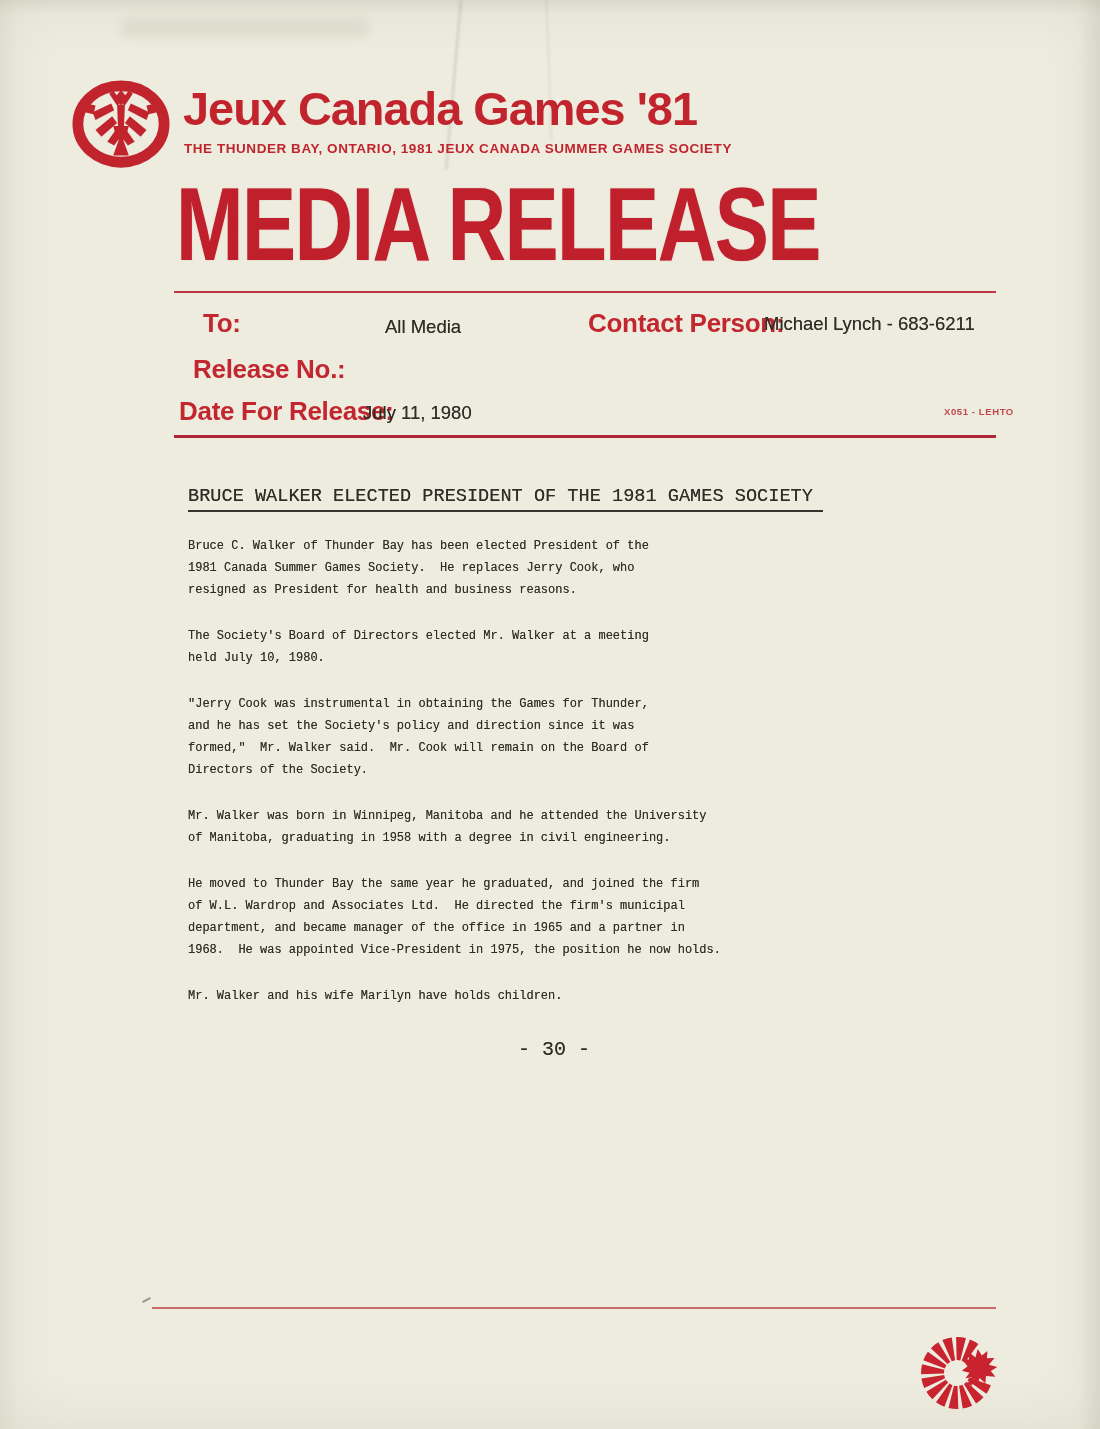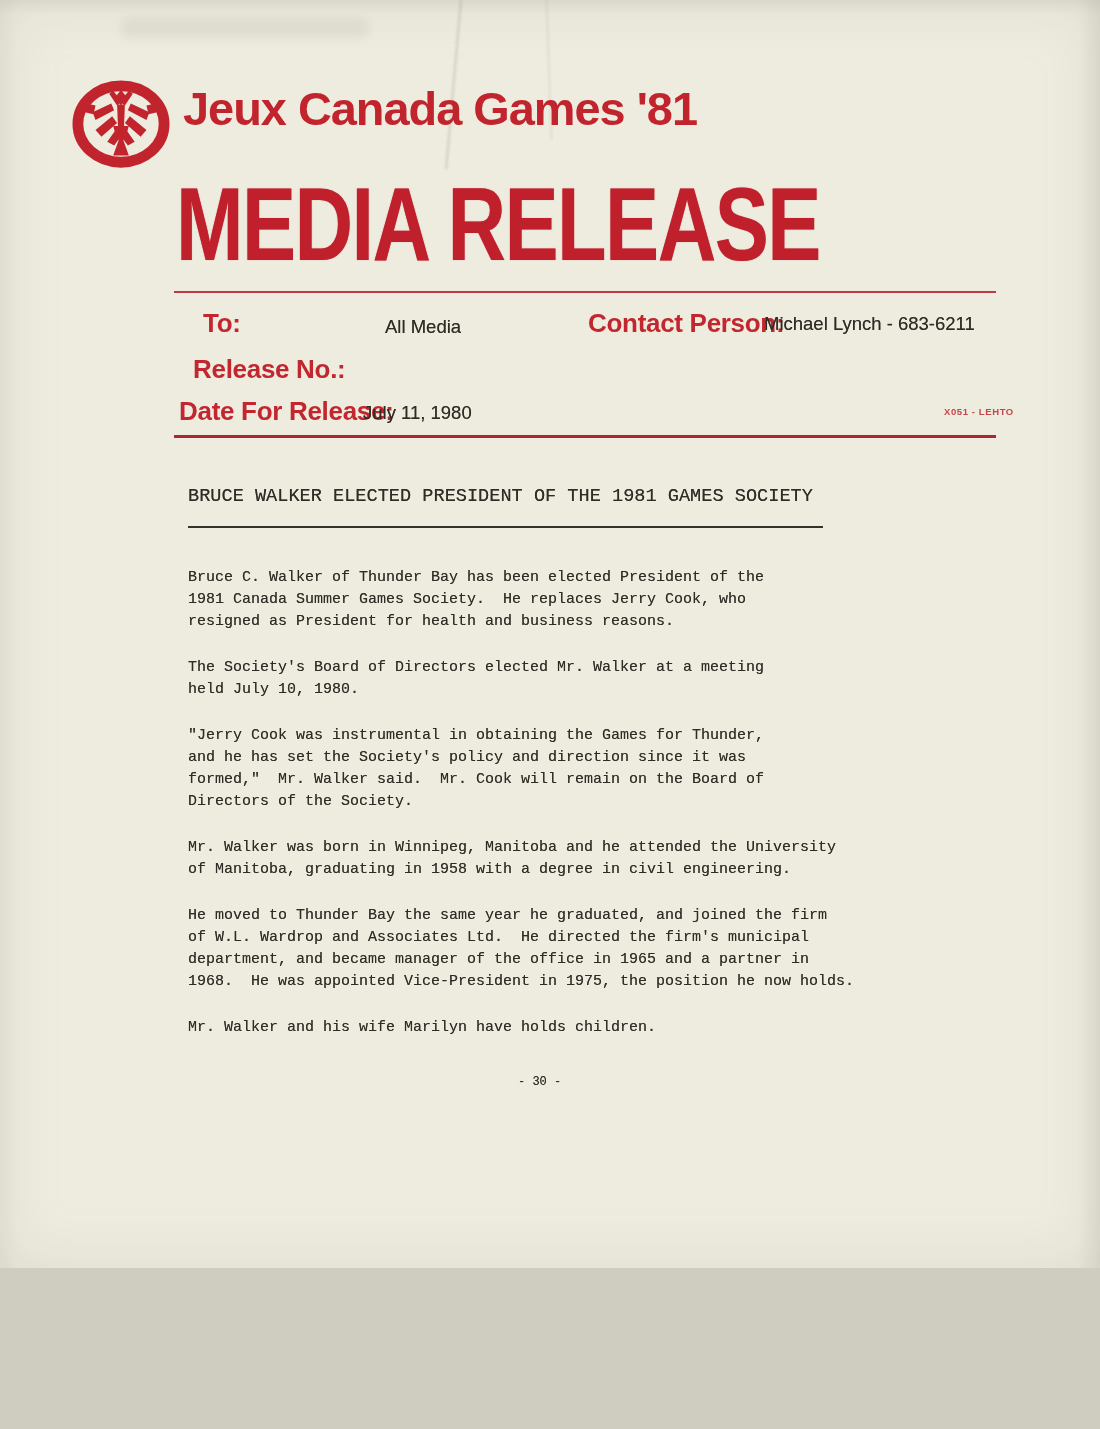--- a/index.html
+++ b/index.html
@@ -1,18 +1,18 @@
 <!DOCTYPE html>
 <html><head>
 <meta charset="utf-8">
 <style>
   html,body{margin:0;padding:0;background:#cfcdc0;}
   .page{
     position:relative;
-    width:1100px;height:1268px;
+    width:1100px;height:1429px;
     margin:0 auto;
     background:
       linear-gradient(180deg, rgba(120,118,100,0.10) 0px, rgba(120,118,100,0.0) 14px),
       linear-gradient(90deg, rgba(120,118,100,0.05) 0px, rgba(120,118,100,0.0) 18px),
       linear-gradient(270deg, rgba(100,98,84,0.10) 0px, rgba(100,98,84,0.0) 22px),
       #edecdf;
     box-shadow: inset 0 0 60px rgba(150,146,122,0.18);
     overflow:hidden;
     font-family:"Liberation Sans", sans-serif;
   }
@@ -75,32 +75,32 @@
   }
 
   
   .body-block{position:absolute;left:188px;top:486px;width:850px;}
   .headline{
     display:inline-block;
     font-family:"Liberation Mono", monospace;
     font-size:18.6px;line-height:22px;color:#2e2c25;
     text-shadow:0 0 0.6px rgba(46,44,37,0.7);
     border-bottom:2px solid #35332c;
-    padding-right:10px;padding-bottom:18px;
-    margin:0 0 39px 0;white-space:pre-wrap;
+    padding-right:10px;padding-bottom:2px;
+    margin:0 0 23px 0;white-space:pre-wrap;
   }
   .para{
     font-family:"Liberation Mono", monospace;
-    font-size:15px;line-height:22px;color:#2e2c25;
+    font-size:12px;line-height:22px;color:#2e2c25;
     text-shadow:0 0 0.55px rgba(46,44,37,0.6);
     margin:0 0 24px 0;white-space:pre-wrap;
   }
   .sign-off{
     font-family:"Liberation Mono", monospace;
-    font-size:12px;line-height:22px;color:#2e2c25;
+    font-size:20px;line-height:22px;color:#2e2c25;
     text-shadow:0 0 0.55px rgba(46,44,37,0.6);
     margin-top:32px;text-indent:330px;white-space:pre;
   }
 
   .footer-logo{position:absolute;left:916px;top:1332px;}
 </style>
 </head>
 <body>
 
 <div class="page">
@@ -125,20 +125,21 @@
         <polygon points="24,52 41,38 46,45 30,59"></polygon>
         <polygon points="76,52 59,38 54,45 70,59"></polygon>
         <polygon points="36,64 46,50 52,56 43,68"></polygon>
         <polygon points="64,64 54,50 48,56 57,68"></polygon>
         <polygon points="42,48 58,48 54,62 46,62"></polygon>
         <polygon points="50,56 58,78 42,78"></polygon>
       </g>
     </svg>
   </div>
   <div class="brand-title">Jeux Canada Games '81</div>
+  <div class="brand-subtitle">THE THUNDER BAY, ONTARIO, 1981 JEUX CANADA SUMMER GAMES SOCIETY</div>
   <div class="doc-title">MEDIA RELEASE</div>
 
   <div class="rule rule-1"></div>
 
   <div class="meta">
     <div class="label lbl-to">To:</div>
     <div class="typed val-to">All Media</div>
     <div class="label lbl-contact">Contact Person:</div>
     <div class="typed val-contact">Michael Lynch - 683-6211</div>
     <div class="label lbl-release-no">Release No.:</div>

